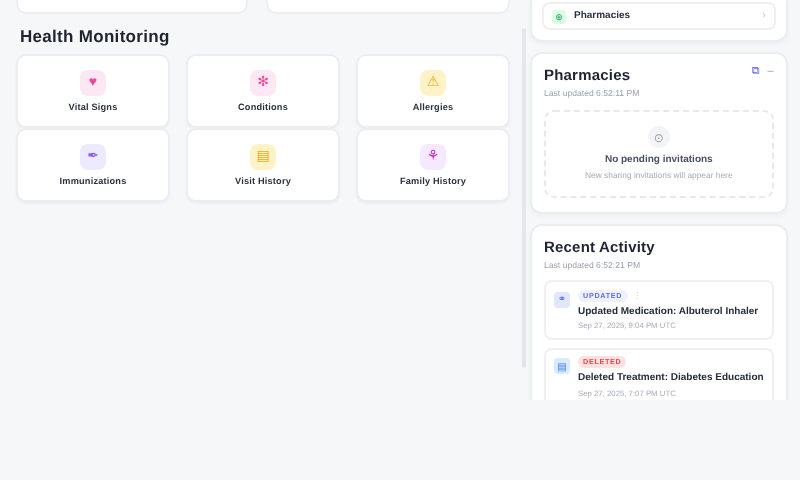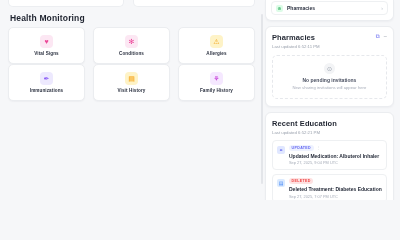--- a/index.html
+++ b/index.html
@@ -206,21 +206,21 @@
         <div class="empty">
           <div class="empty-icon">⊙</div>
           <div class="empty-title">No pending invitations</div>
           <div class="empty-sub">New sharing invitations will appear here</div>
         </div>
       </div>
     </div>
 
     <div class="panel">
       <div class="panel-pad">
-        <div class="panel-title">Recent Education</div>
+        <div class="panel-title">Recent Activity</div>
         <div class="updated">Last updated 6:52:21 PM</div>
 
         <div class="act-list">
 
           <div class="act-item">
             <span class="act-icon updated-i">⚭</span>
             <div class="act-body">
               <div class="badge-row">
                 <span class="badge updated-b">UPDATED</span>
                 <span class="dots">⋮</span>

